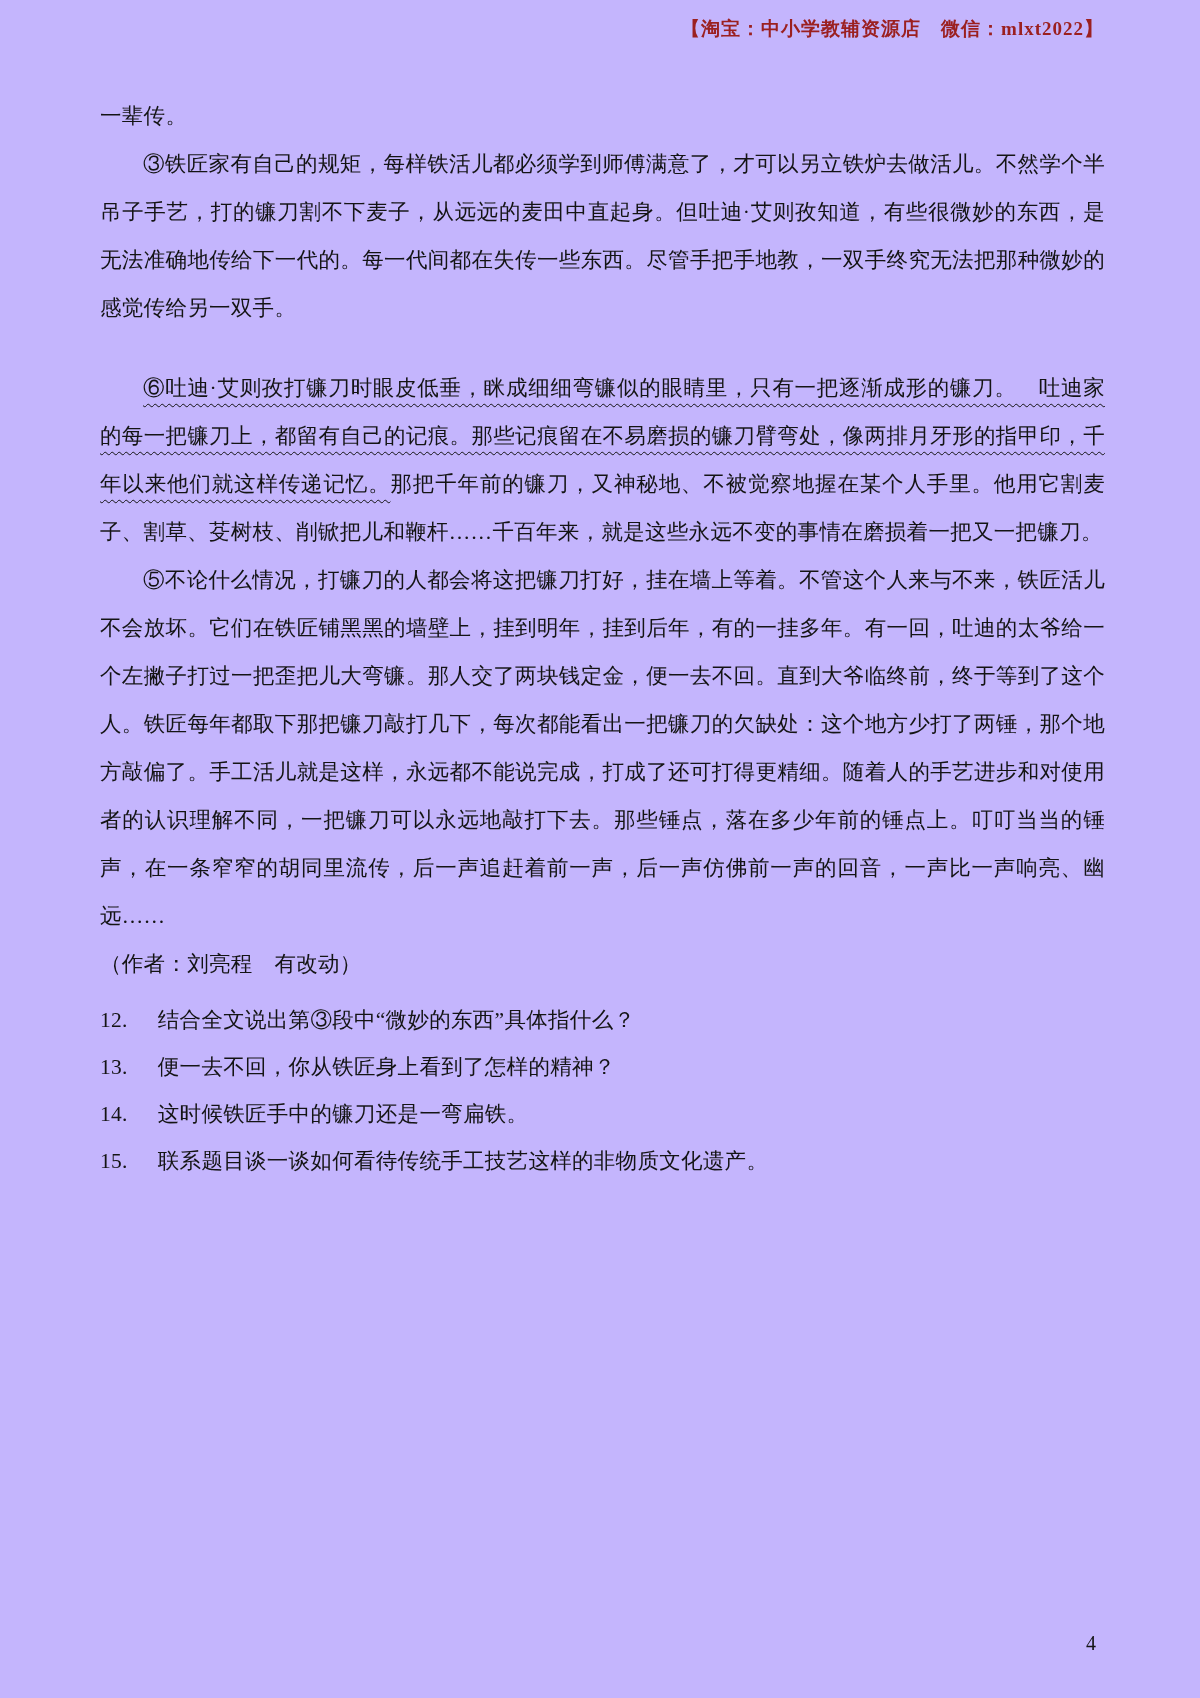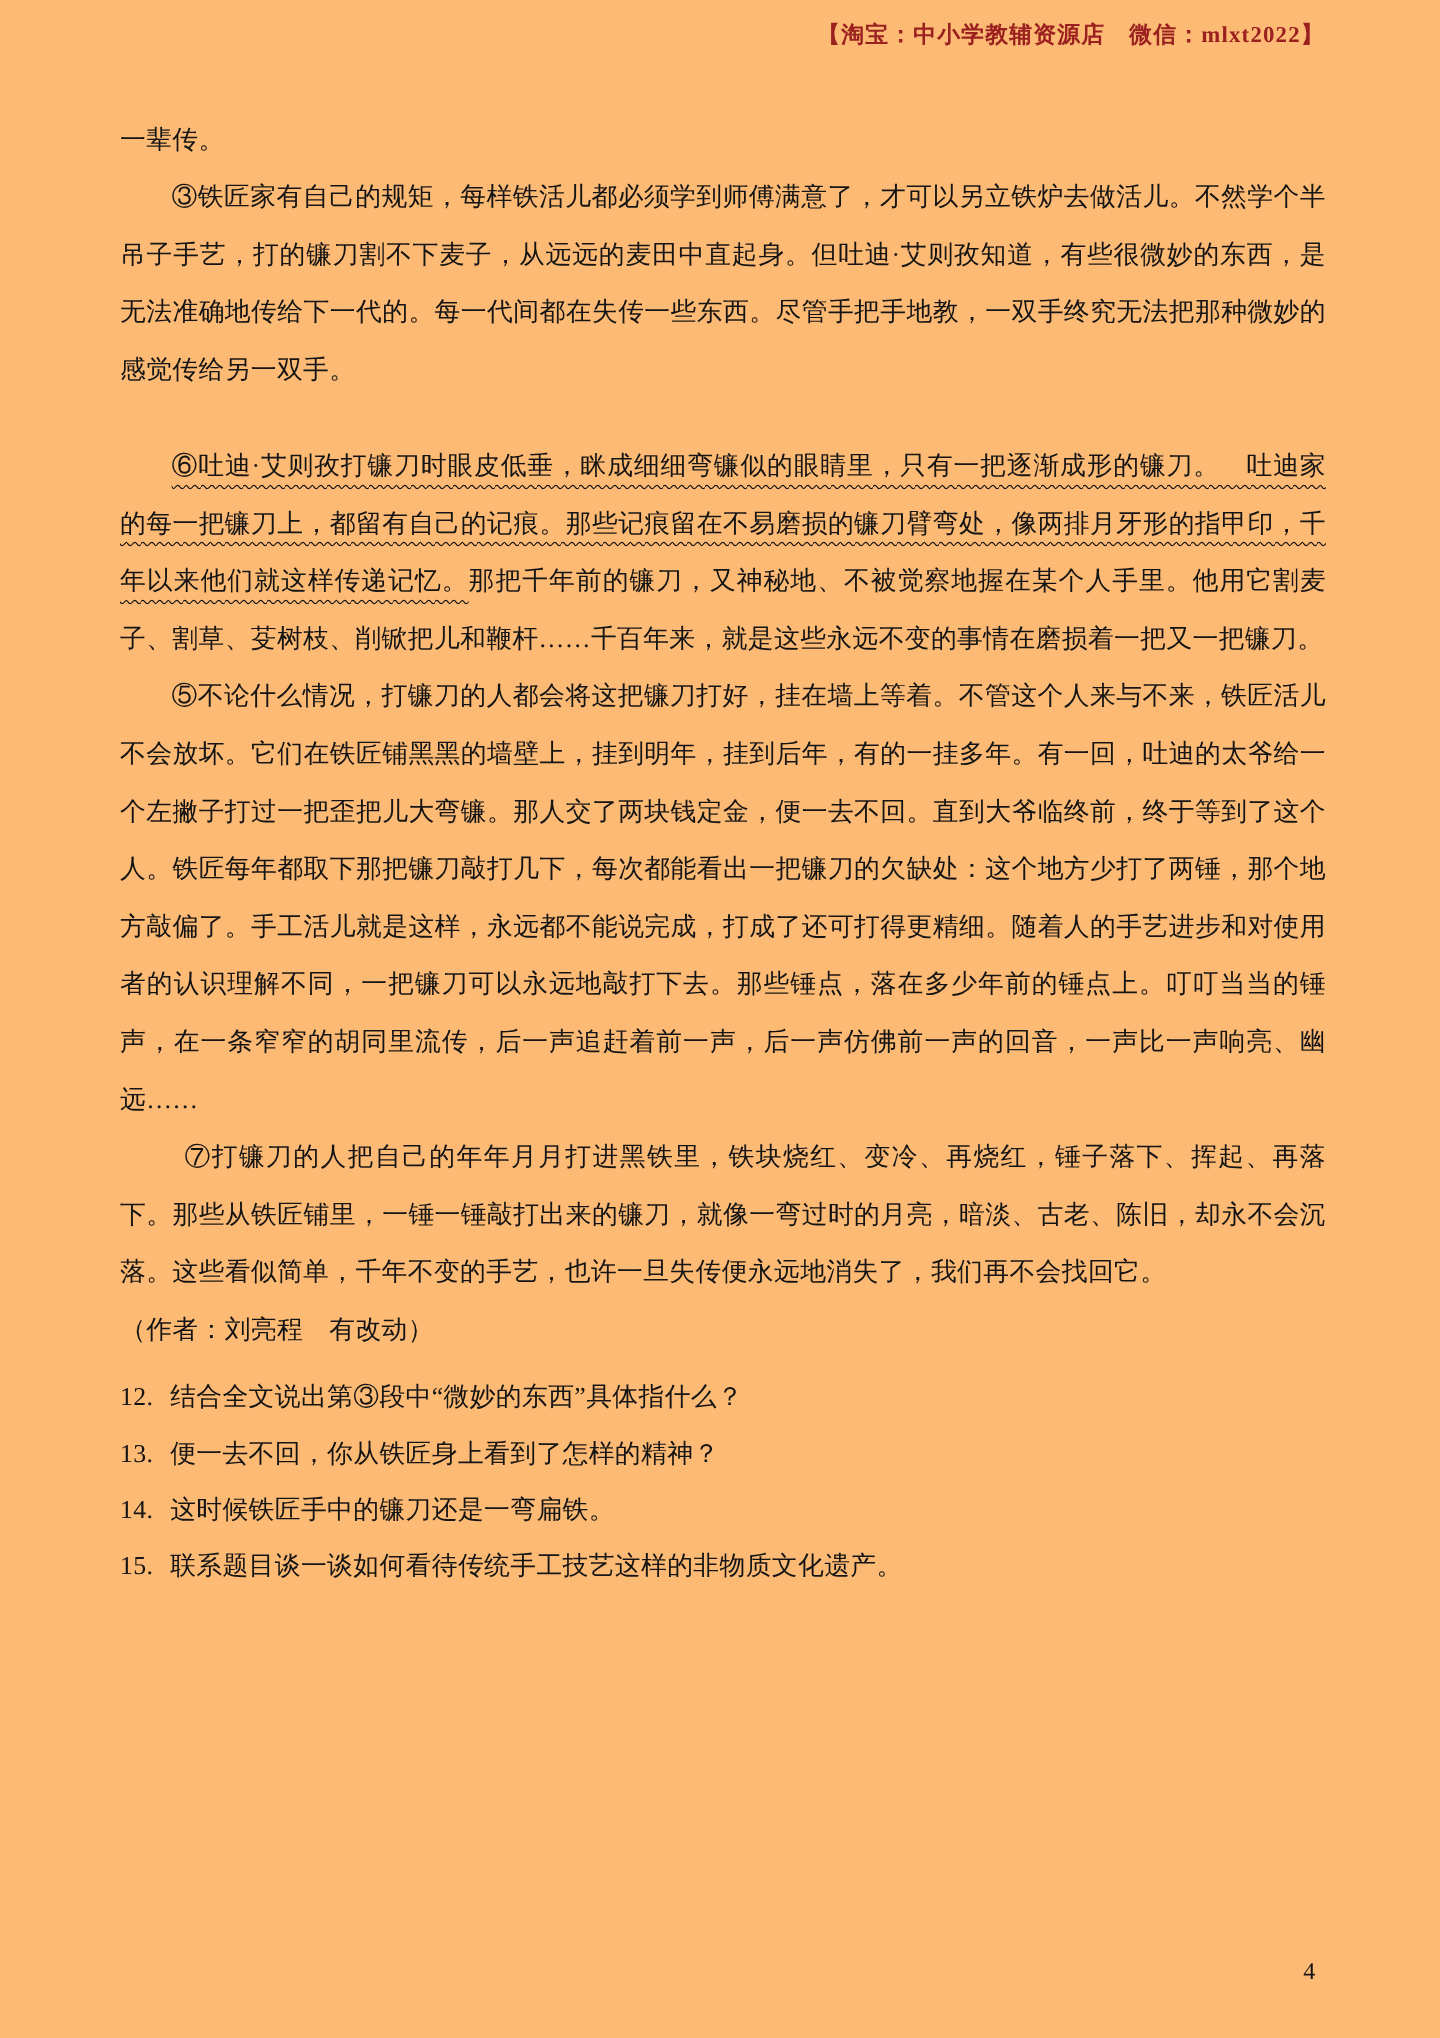--- a/index.html
+++ b/index.html
@@ -1,20 +1,20 @@
 <!DOCTYPE html>
 <html><head>
 <meta charset="utf-8">
 <style>
   html,body{margin:0;padding:0;background:#ffffff;}
   .page{
     position:relative;
     width:1200px;
     height:1698px;
-    background:#fdba74;
+    background:#c4b5fd;
     font-family:"Liberation Serif","DejaVu Serif",serif;
     color:#141414;
     overflow:hidden;
   }
   .watermark{
     position:absolute;
     top:16px;
     right:96px;
     font-size:19px;
     font-weight:bold;
@@ -53,21 +53,21 @@
     text-align:left;
   }
   .questions{margin-top:9px;}
   .q{
     margin:0;
     font-size:21.5px;
     line-height:47px;
     letter-spacing:0.3px;
     text-align:justify;
   }
-  .qnum{margin-right:14px;}
+  .qnum{margin-right:30px;}
   .pagenum{
     position:absolute;
     top:1632px;
     right:104px;
     font-size:20px;
     color:#141414;
   }
 </style>
 </head>
 <body>
@@ -80,21 +80,20 @@
 
     <p class="line noindent">一辈传。</p>
 
     <p class="para">③铁匠家有自己的规矩，每样铁活儿都必须学到师傅满意了，才可以另立铁炉去做活儿。不然学个半吊子手艺，打的镰刀割不下麦子，从远远的麦田中直起身。但吐迪·艾则孜知道，有些很微妙的东西，是无法准确地传给下一代的。每一代间都在失传一些东西。尽管手把手地教，一双手终究无法把那种微妙的感觉传给另一双手。</p>
 
 
     <p class="para para6"><span class="wavy">⑥吐迪·艾则孜打镰刀时眼皮低垂，眯成细细弯镰似的眼睛里，只有一把逐渐成形的镰刀。　吐迪家的每一把镰刀上，都留有自己的记痕。那些记痕留在不易磨损的镰刀臂弯处，像两排月牙形的指甲印，千年以来他们就这样传递记忆。</span><span>那把千年前的镰刀，又神秘地、不被觉察地握在某个人手里。他用它割麦子、割草、芟树枝、削锨把儿和鞭杆……千百年来，就是这些永远不变的事情在磨损着一把又一把镰刀。</span></p>
 
     <p class="para">⑤不论什么情况，打镰刀的人都会将这把镰刀打好，挂在墙上等着。不管这个人来与不来，铁匠活儿不会放坏。它们在铁匠铺黑黑的墙壁上，挂到明年，挂到后年，有的一挂多年。有一回，吐迪的太爷给一个左撇子打过一把歪把儿大弯镰。那人交了两块钱定金，便一去不回。直到大爷临终前，终于等到了这个人。铁匠每年都取下那把镰刀敲打几下，每次都能看出一把镰刀的欠缺处：这个地方少打了两锤，那个地方敲偏了。手工活儿就是这样，永远都不能说完成，打成了还可打得更精细。随着人的手艺进步和对使用者的认识理解不同，一把镰刀可以永远地敲打下去。那些锤点，落在多少年前的锤点上。叮叮当当的锤声，在一条窄窄的胡同里流传，后一声追赶着前一声，后一声仿佛前一声的回音，一声比一声响亮、幽远……</p>
 
-    <p class="para para7">⑦打镰刀的人把自己的年年月月打进黑铁里，铁块烧红、变冷、再烧红，锤子落下、挥起、再落下。那些从铁匠铺里，一锤一锤敲打出来的镰刀，就像一弯过时的月亮，暗淡、古老、陈旧，却永不会沉落。这些看似简单，千年不变的手艺，也许一旦失传便永远地消失了，我们再不会找回它。</p>
 
     <p class="attribution">（作者：刘亮程　有改动）</p>
 
     <div class="questions">
       <p class="q"><span class="qnum">12.</span><span>结合全文说出第③段中“微妙的东西”具体指什么？</span></p>
       <p class="q"><span class="qnum">13.</span><span>便一去不回，你从铁匠身上看到了怎样的精神？</span></p>
       <p class="q"><span class="qnum">14.</span><span>这时候铁匠手中的镰刀还是一弯扁铁。</span></p>
       <p class="q"><span class="qnum">15.</span><span>联系题目谈一谈如何看待传统手工技艺这样的非物质文化遗产。</span></p>
     </div>
 

